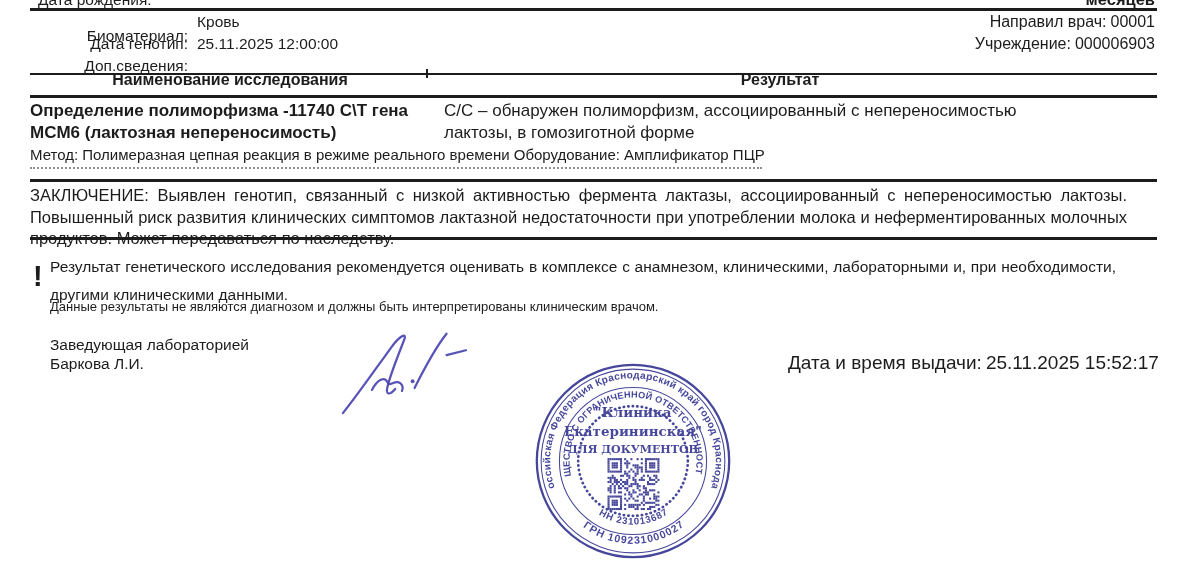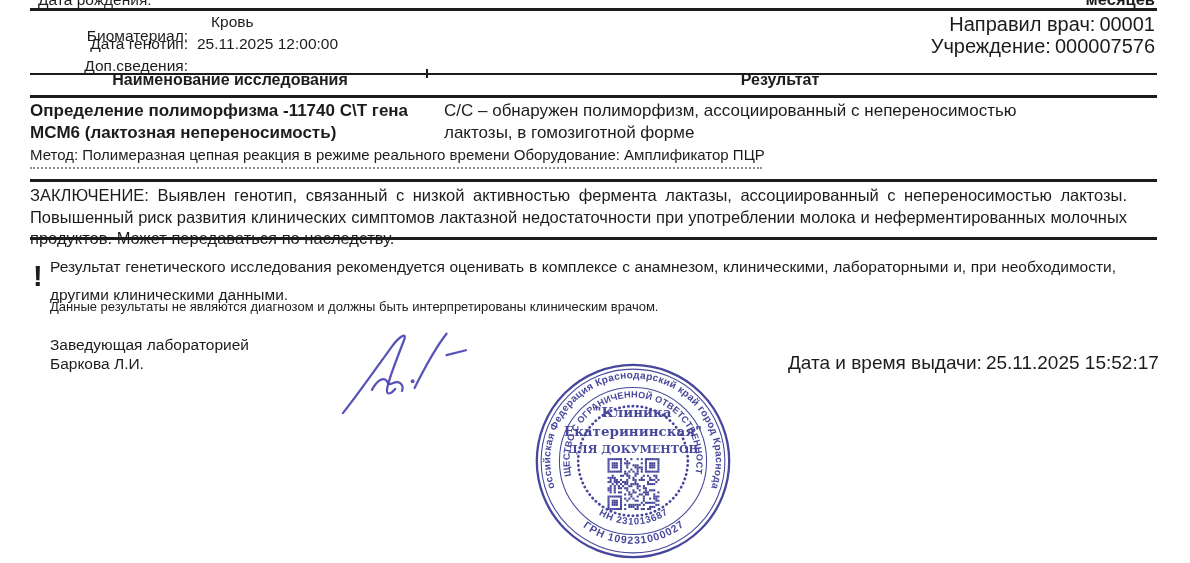--- a/index.html
+++ b/index.html
@@ -5,21 +5,21 @@
   :root{ --stamp:#3d3e96; --ink:#4a44b0; }
   html,body{margin:0;padding:0;background:#fff;}
   .page{
     position:relative;width:1190px;height:563px;overflow:hidden;background:#ffffff;
     font-family:"Liberation Sans",sans-serif;color:#1c1c1c;
   }
   .abs{position:absolute;}
   .rule{position:absolute;left:30px;width:1127px;background:#1c1c1c;}
   .lbl{position:absolute;left:30px;width:158px;text-align:right;font-size:15.5px;white-space:nowrap;}
   .val{position:absolute;left:197px;font-size:15.5px;white-space:nowrap;}
-  .rrow{position:absolute;right:35px;font-size:20px;text-align:right;white-space:nowrap;}
+  .rrow{position:absolute;right:35px;font-size:16px;text-align:right;white-space:nowrap;}
   .rrow .rv{margin-left:4px;}
   .cutrow{font-size:15.5px;white-space:nowrap;}
   .bold{font-weight:bold;}
   .thead{position:absolute;top:71px;font-weight:bold;font-size:16px;text-align:center;}
   .tname{position:absolute;left:30px;top:100px;width:400px;font-weight:bold;font-size:17px;line-height:22px;}
   .tresult{position:absolute;left:444px;top:100px;width:614px;font-size:17px;line-height:22px;}
   .tmethod{position:absolute;left:30px;top:146px;font-size:15px;white-space:nowrap;}
   .dotted{position:absolute;left:30px;top:167px;width:732px;border-top:2px dotted #8f8f8f;}
   .conclusion{position:absolute;left:30px;top:185px;width:1097px;font-size:16.5px;line-height:21.5px;text-align:justify;}
   .bang{position:absolute;left:33px;top:261px;font-size:29px;font-weight:bold;line-height:30px;}
@@ -46,31 +46,31 @@
 <body>
 
 <div class="page">
 
   <div class="abs cutrow" style="left:38px;top:-9px;">Дата рождения:</div>
   <div class="abs cutrow bold" style="right:35px;top:-10px;font-size:16.5px;">месяцев</div>
 
   <div class="rule" style="top:8px;height:3px;"></div>
 
   <div class="lbl" style="top:27px;">Биоматериал:</div>
-  <div class="val" style="top:13px;margin-left:14px;">Кровь</div>
+  <div class="val" style="top:13px;">Кровь</div>
   <div class="lbl" style="top:35px;">Дата генотип:</div>
   <div class="val" style="top:35px;">25.11.2025 12:00:00</div>
   <div class="lbl" style="top:57px;">Доп.сведения:</div>
   <div class="val" style="top:57px;"></div>
 
   <div class="rrow" style="top:13px;">
     <span>Направил врач:</span><span class="rv">00001</span>
   </div>
   <div class="rrow" style="top:35px;">
-    <span>Учреждение:</span><span class="rv">000007576</span>
+    <span>Учреждение:</span><span class="rv">000006903</span>
   </div>
 
   <div class="rule" style="top:73px;height:2px;"></div>
   <div class="tick"></div>
 
   <div class="thead" style="left:30px;width:400px;">Наименование исследования</div>
   <div class="thead" style="left:455px;width:650px;">Результат</div>
 
   <div class="rule" style="top:95px;height:2.5px;"></div>
 

